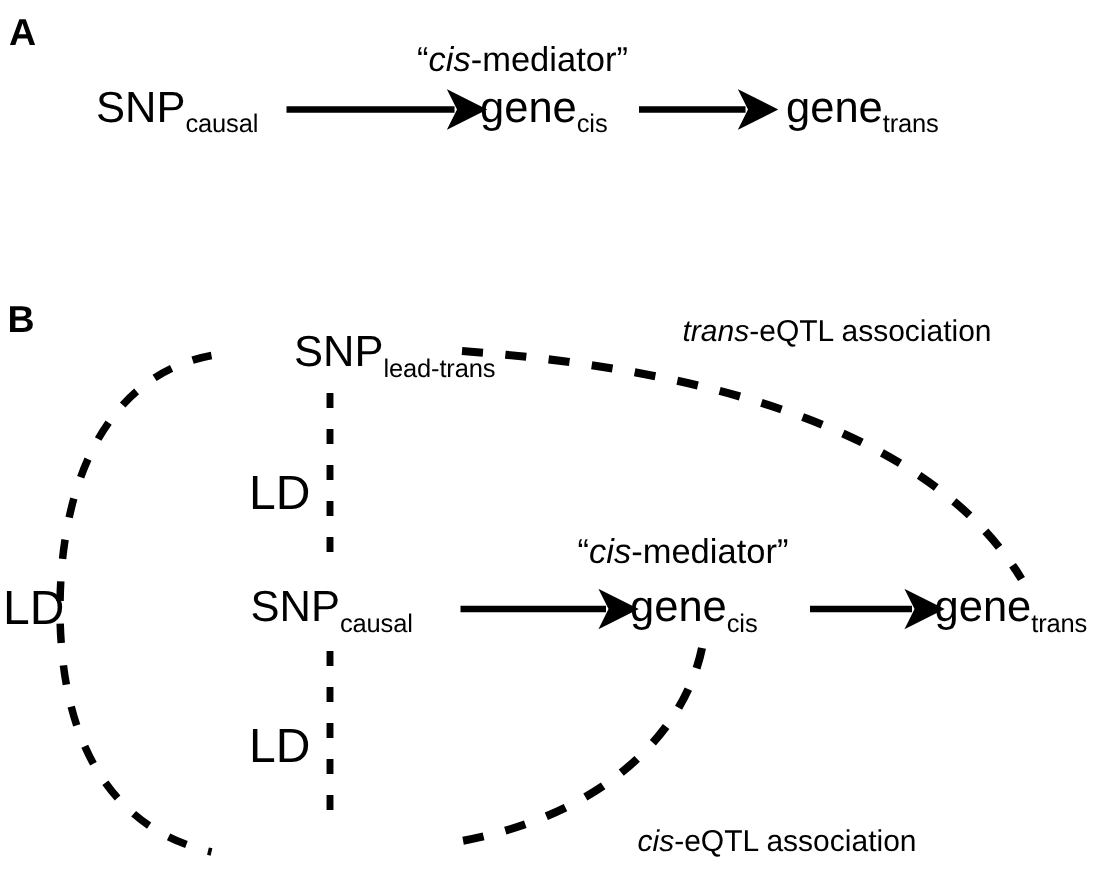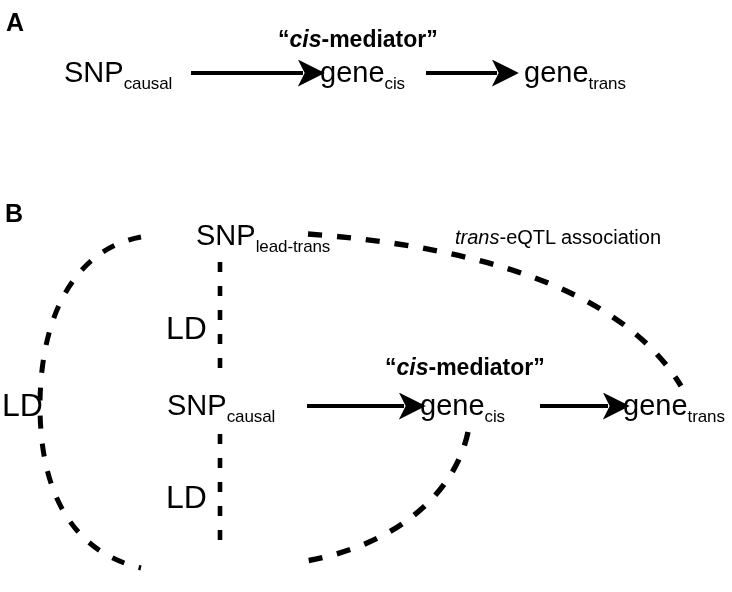--- a/index.html
+++ b/index.html
@@ -35,21 +35,21 @@
     font-size: 17px;
     vertical-align: baseline;
     position: relative;
     top: 7px;
     letter-spacing: -0.1px;
   }
 
   
   .mediator {
     font-size: 23px;
-    font-weight: bold;
+    font-weight: normal;
     line-height: 1;
   }
   .mediator i { font-style: italic; }
 
   
   .assoc {
     font-size: 20px;
     line-height: 1;
   }
   .assoc i { font-style: italic; }
@@ -91,21 +91,21 @@
   <div class="abs node" style="left:524px; top:58px;">
     <span>gene</span><span class="sub">trans</span>
   </div>
 
   <div class="abs panel-letter" style="left:5px; top:201px;">B</div>
 
   <div class="abs node" style="left:152px; top:221px;margin-left:44px;">
     <span>SNP</span><span class="sub">lead-trans</span>
   </div>
 
-  <div class="abs assoc" style="left:455px; top:227px;">
+  <div class="abs assoc" style="left:455px; top:211px;">
     <i>trans</i><span>-eQTL association</span>
   </div>
 
   <div class="abs ld-label" style="left:166px; top:312px;">LD</div>
 
   <div class="abs ld-label" style="left:2px; top:389px;">LD</div>
 
   <div class="abs mediator" style="left:385px; top:356px;">
     <span>“</span><i>cis</i><span>-mediator</span><span>”</span>
   </div>
@@ -118,20 +118,23 @@
     <span>gene</span><span class="sub">cis</span>
   </div>
 
   <div class="abs node" style="left:623px; top:391px;">
     <span>gene</span><span class="sub">trans</span>
   </div>
 
   <div class="abs ld-label" style="left:166px; top:481px;">LD</div>
 
 
+  <div class="abs assoc" style="left:425px; top:551px;">
+    <i>cis</i><span>-eQTL association</span>
+  </div>
 
   <svg class="overlay" viewBox="0 0 732 592">
     <defs>
       <marker id="head" markerWidth="9" markerHeight="9" refX="1.2" refY="3.2" orient="auto" markerUnits="strokeWidth">
         <path d="M0,0 L6.4,3.2 L0,6.4 L1.6,3.2 Z" fill="#000"></path>
       </marker>
     </defs>
 
     <line x1="191" y1="73" x2="303" y2="73" stroke="#000" stroke-width="4.2" marker-end="url(#head)"></line>
     <line x1="426" y1="73" x2="497" y2="73" stroke="#000" stroke-width="4.2" marker-end="url(#head)"></line>

